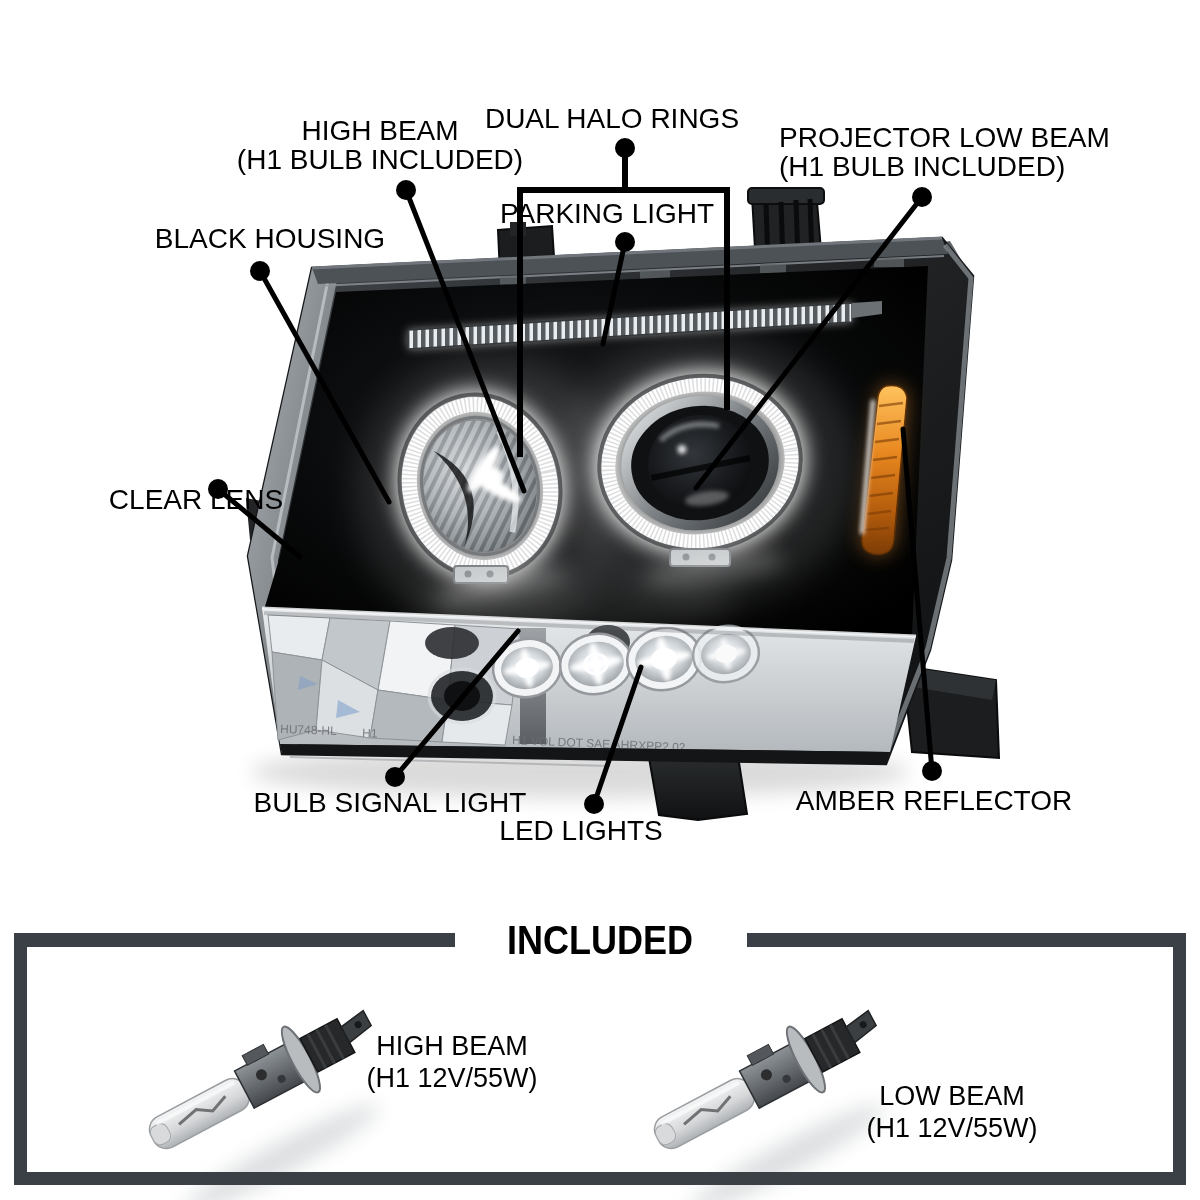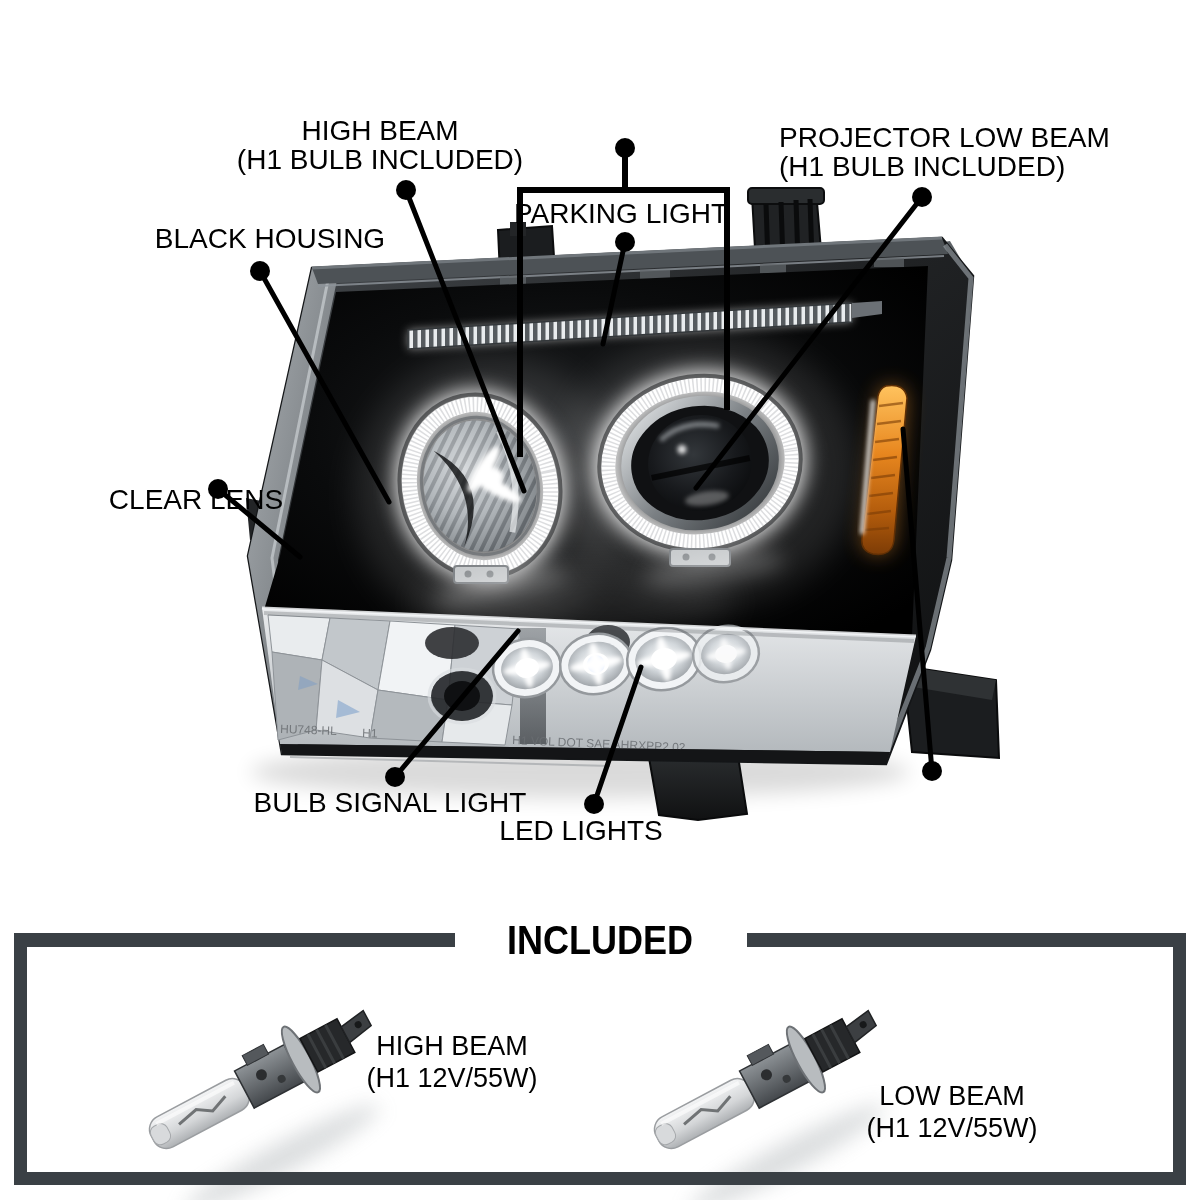--- a/index.html
+++ b/index.html
@@ -327,46 +327,52 @@
     <use href="#h1bulb" transform="translate(285,1068) rotate(-28)"></use>
     <use href="#h1bulb" transform="translate(790,1068) rotate(-28)"></use>
   </g>
 </svg>
 
 <div class="callout center" style="left:380px;top:116px;">
   <div>HIGH BEAM</div>
   <div>(H1 BULB INCLUDED)</div>
 </div>
 
+<div class="callout center" style="left:612px;top:104px;">
+  <div>DUAL HALO RINGS</div>
+</div>
 
 <div class="callout leftal" style="left:779px;top:123px;">
   <div>PROJECTOR LOW BEAM</div>
   <div>(H1 BULB INCLUDED)</div>
 </div>
 
-<div class="callout center" style="left:621px;top:199px;">
+<div class="callout center" style="left:607px;top:199px;">
   <div>PARKING LIGHT</div>
 </div>
 
 <div class="callout center" style="left:257px;top:224px;margin-left:13px;">
   <div>BLACK HOUSING</div>
 </div>
 
 <div class="callout center" style="left:196px;top:444px;margin-top:41px;">
   <div>CLEAR LENS</div>
 </div>
 
 <div class="callout center" style="left:390px;top:788px;">
   <div>BULB SIGNAL LIGHT</div>
 </div>
 
 <div class="callout center" style="left:581px;top:816px;">
   <div>LED LIGHTS</div>
 </div>
 
+<div class="callout center" style="left:934px;top:786px;">
+  <div>AMBER REFLECTOR</div>
+</div>
 
 <div class="inc-box"></div>
 <div class="inc-bar left"></div>
 <div class="inc-bar right"></div>
 <div class="inc-title">INCLUDED</div>
 
 <div class="bulb-label" style="left:452px;top:1030px;">
   <div>HIGH BEAM</div>
   <div>(H1 12V/55W)</div>
 </div>

